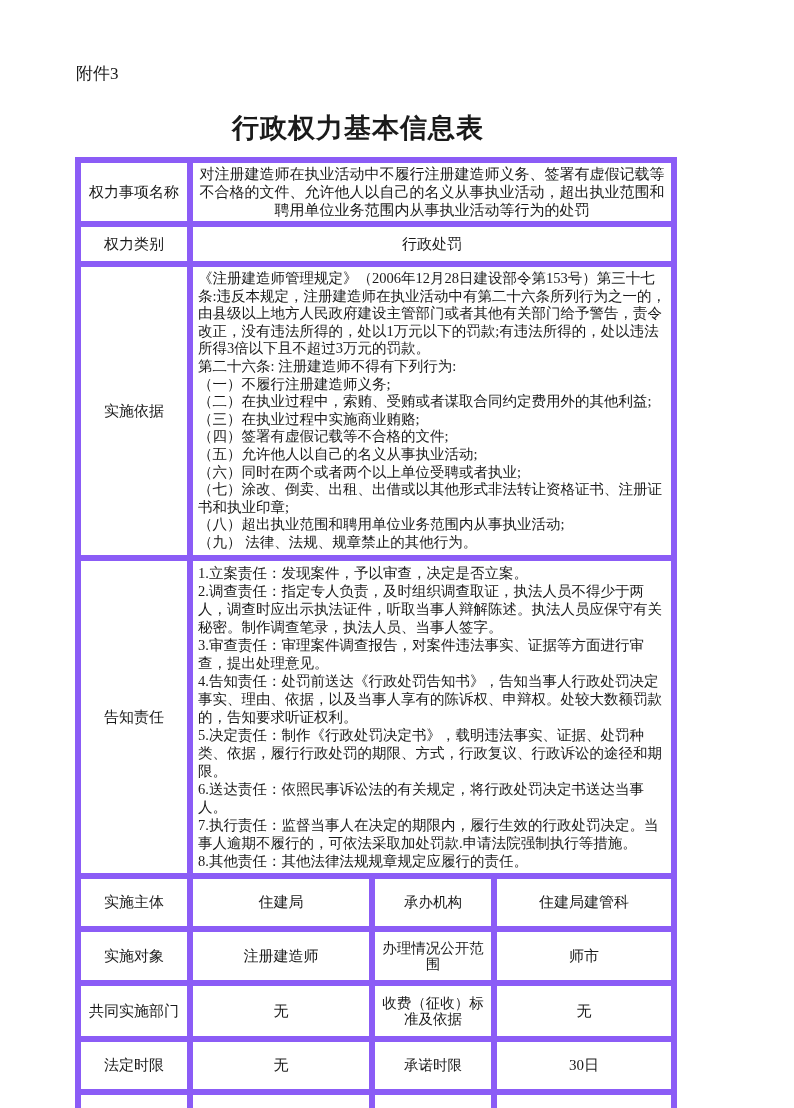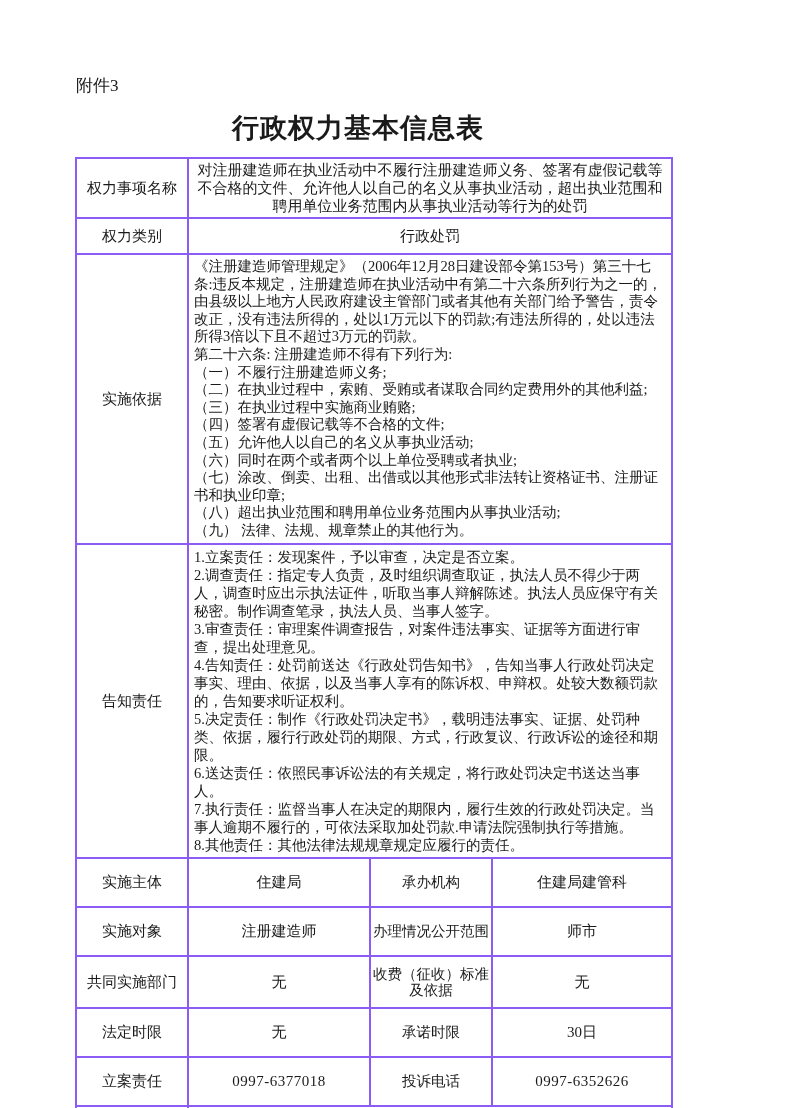--- a/index.html
+++ b/index.html
@@ -4,35 +4,35 @@
 <style>
   html,body{margin:0;padding:0;background:#ffffff;}
   body{
     width:794px;height:1108px;
     font-family:"Liberation Serif","DejaVu Serif",serif;
     color:#1a1a1a;
     -webkit-font-smoothing:antialiased;
   }
   .page{position:relative;width:794px;height:1108px;background:#ffffff;overflow:hidden;}
   .attachment{
-    position:absolute;left:76px;top:76px;
+    position:absolute;left:76px;top:64px;
     font-size:17px;line-height:20px;
   }
   .title{
     position:absolute;left:60px;top:110px;width:596px;
     margin:0;text-align:center;
     font-size:27px;font-weight:bold;letter-spacing:1px;
   }
   table.info{
     position:absolute;left:75px;top:157px;width:596px;
     border-collapse:collapse;table-layout:fixed;
     background:#ffffff;
   }
   td{
-    border:2px solid #8b5cf6;
+    border:6px solid #8b5cf6;
     font-size:15px;line-height:18px;
     padding:2px 4px;
     text-align:center;vertical-align:middle;
     overflow:hidden;
     word-break:break-all;
   }
   .r-name td{height:52px;}
   .r-cat  td{height:30px;}
   .pre{
     white-space:pre-wrap;text-align:left;

